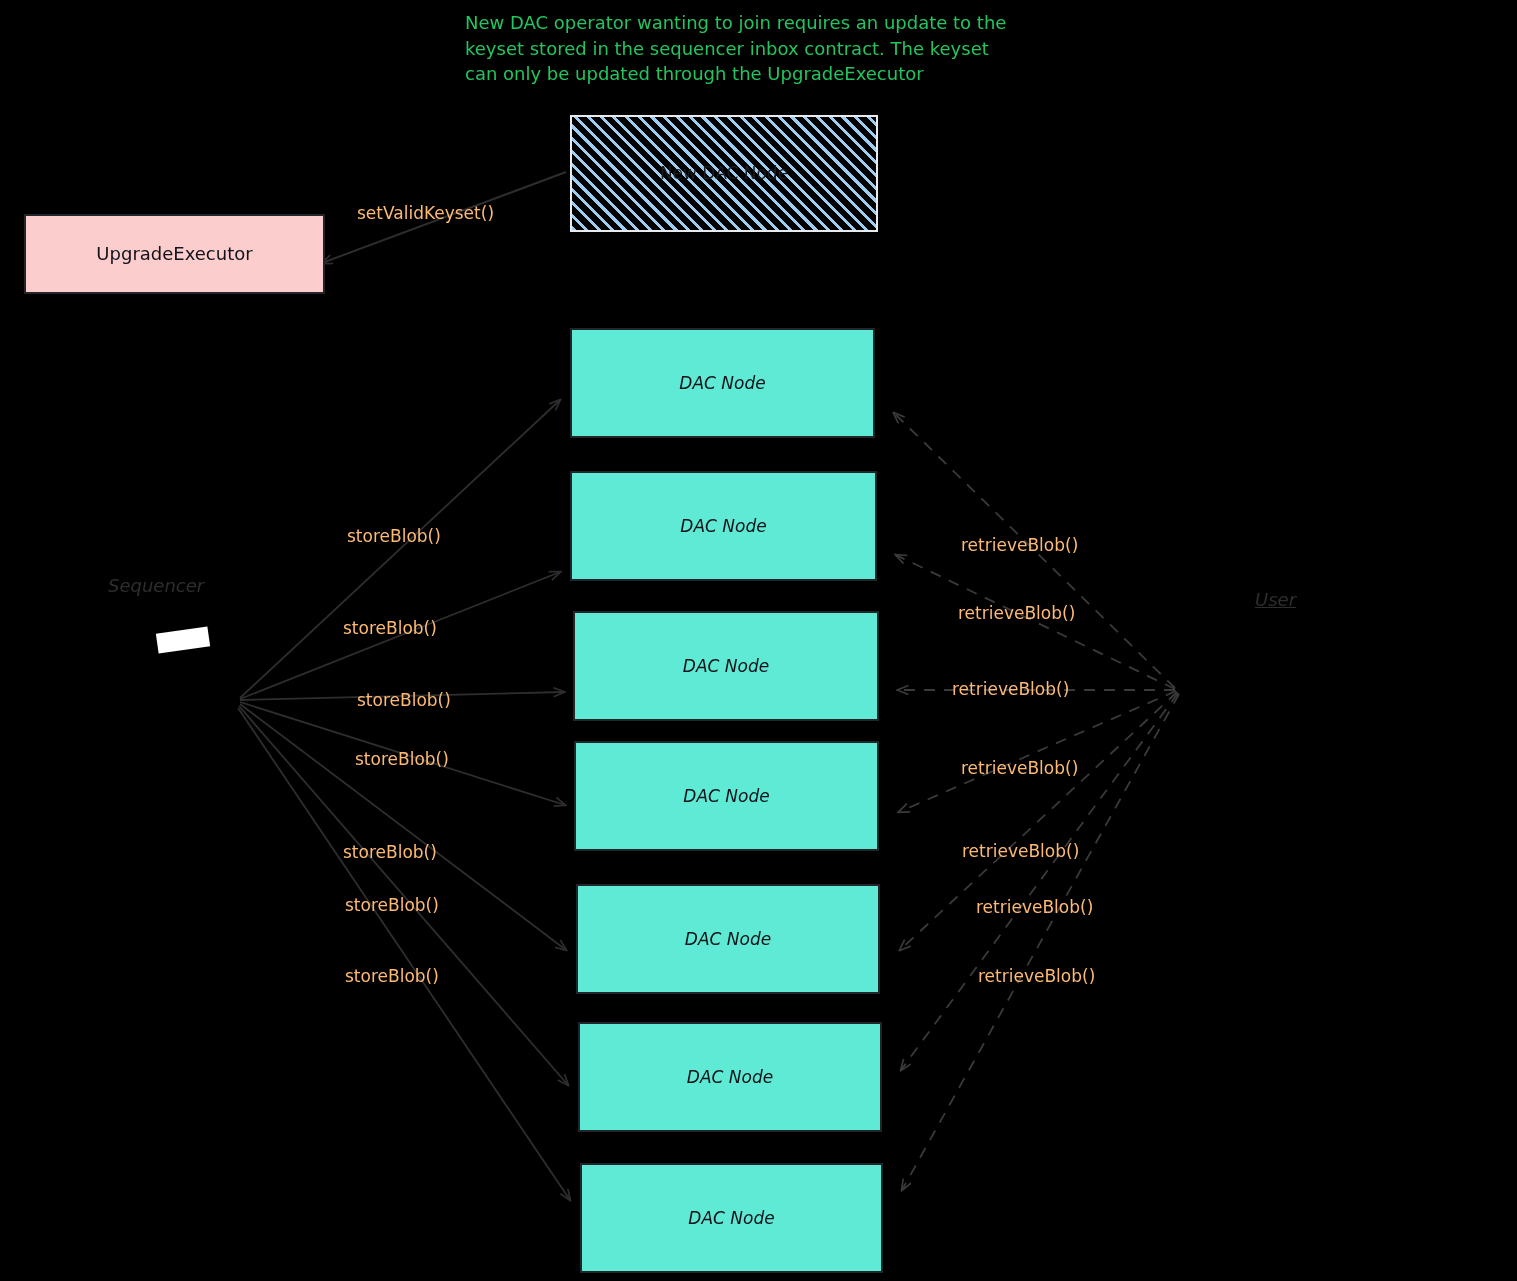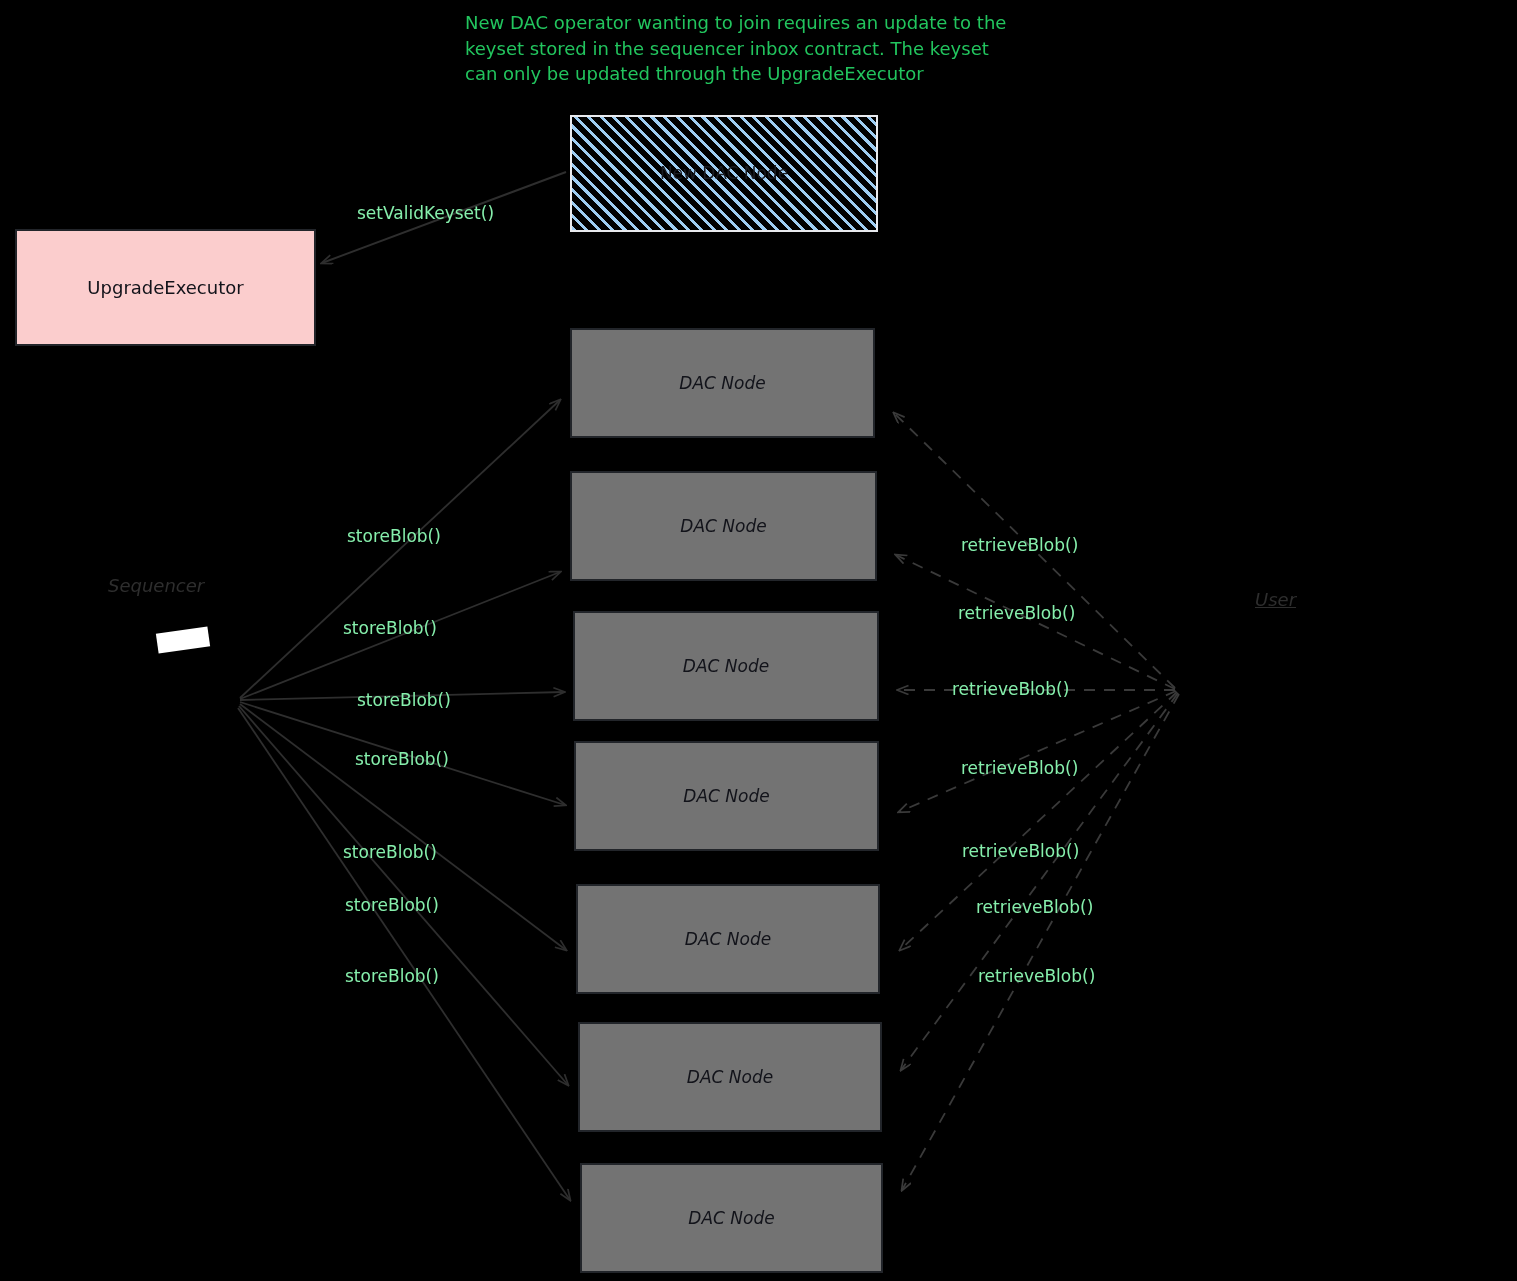--- a/index.html
+++ b/index.html
@@ -26,21 +26,21 @@
   .box {
     position: absolute;
     box-sizing: border-box;
     display: flex;
     align-items: center;
     justify-content: center;
     text-align: center;
     line-height: 1.32;
   }
   .dac-node {
-    background: #737373;
+    background: #5eead4;
     border: 2px solid #22252a;
     color: #12131a;
     font-size: 17px;
     font-style: italic;
     font-family: "DejaVu Sans", sans-serif;
   }
   .upgrade-executor {
     background: #fbcdcd;
     border: 2px solid #22252a;
     color: #12131a;
@@ -63,21 +63,21 @@
   .anno {
     position: absolute;
     color: #22c55e;
     font-size: 18px;
     line-height: 1.42;
     white-space: pre-line;
     font-family: "DejaVu Sans", sans-serif;
   }
   .edge-label {
     position: absolute;
-    color: #86efac;
+    color: #fdba74;
     font-size: 17px;
     white-space: nowrap;
     font-family: "DejaVu Sans", sans-serif;
   }
   .node-label {
     position: absolute;
     color: #2e2e2e;
     font-size: 18px;
     font-style: italic;
     white-space: nowrap;
@@ -125,21 +125,21 @@
       <path d="M1176,691 L899,812" marker-end="url(#ahd)"></path>
       <path d="M1177,692 L900,950" marker-end="url(#ahd)"></path>
       <path d="M1178,693 L901,1070" marker-end="url(#ahd)"></path>
       <path d="M1179,694 L902,1190" marker-end="url(#ahd)"></path>
     </g>
   </svg>
 
   <div class="box hatch-node" style="left:570px; top:115px; width:308px; height:117px;">New DAC
 Node</div>
 
-  <div class="box upgrade-executor" style="left:15px; top:214px; width:301px; height:117px;margin-top:15px;">UpgradeExecutor</div>
+  <div class="box upgrade-executor" style="left:24px; top:214px; width:301px; height:80px;">UpgradeExecutor</div>
 
   <div class="node-label" style="left:108px; top:575px;">Sequencer</div>
   <div class="seq-icon" style="left:157px; top:630px; width:52px; height:20px;"></div>
 
   <div class="node-label" style="left:1255px; top:589px;text-decoration:underline;">User</div>
 
   <div class="box dac-node" style="left:570px; top:328px;  width:305px; height:110px;">DAC
 Node</div>
   <div class="box dac-node" style="left:570px; top:471px;  width:307px; height:110px;">DAC
 Node</div>

